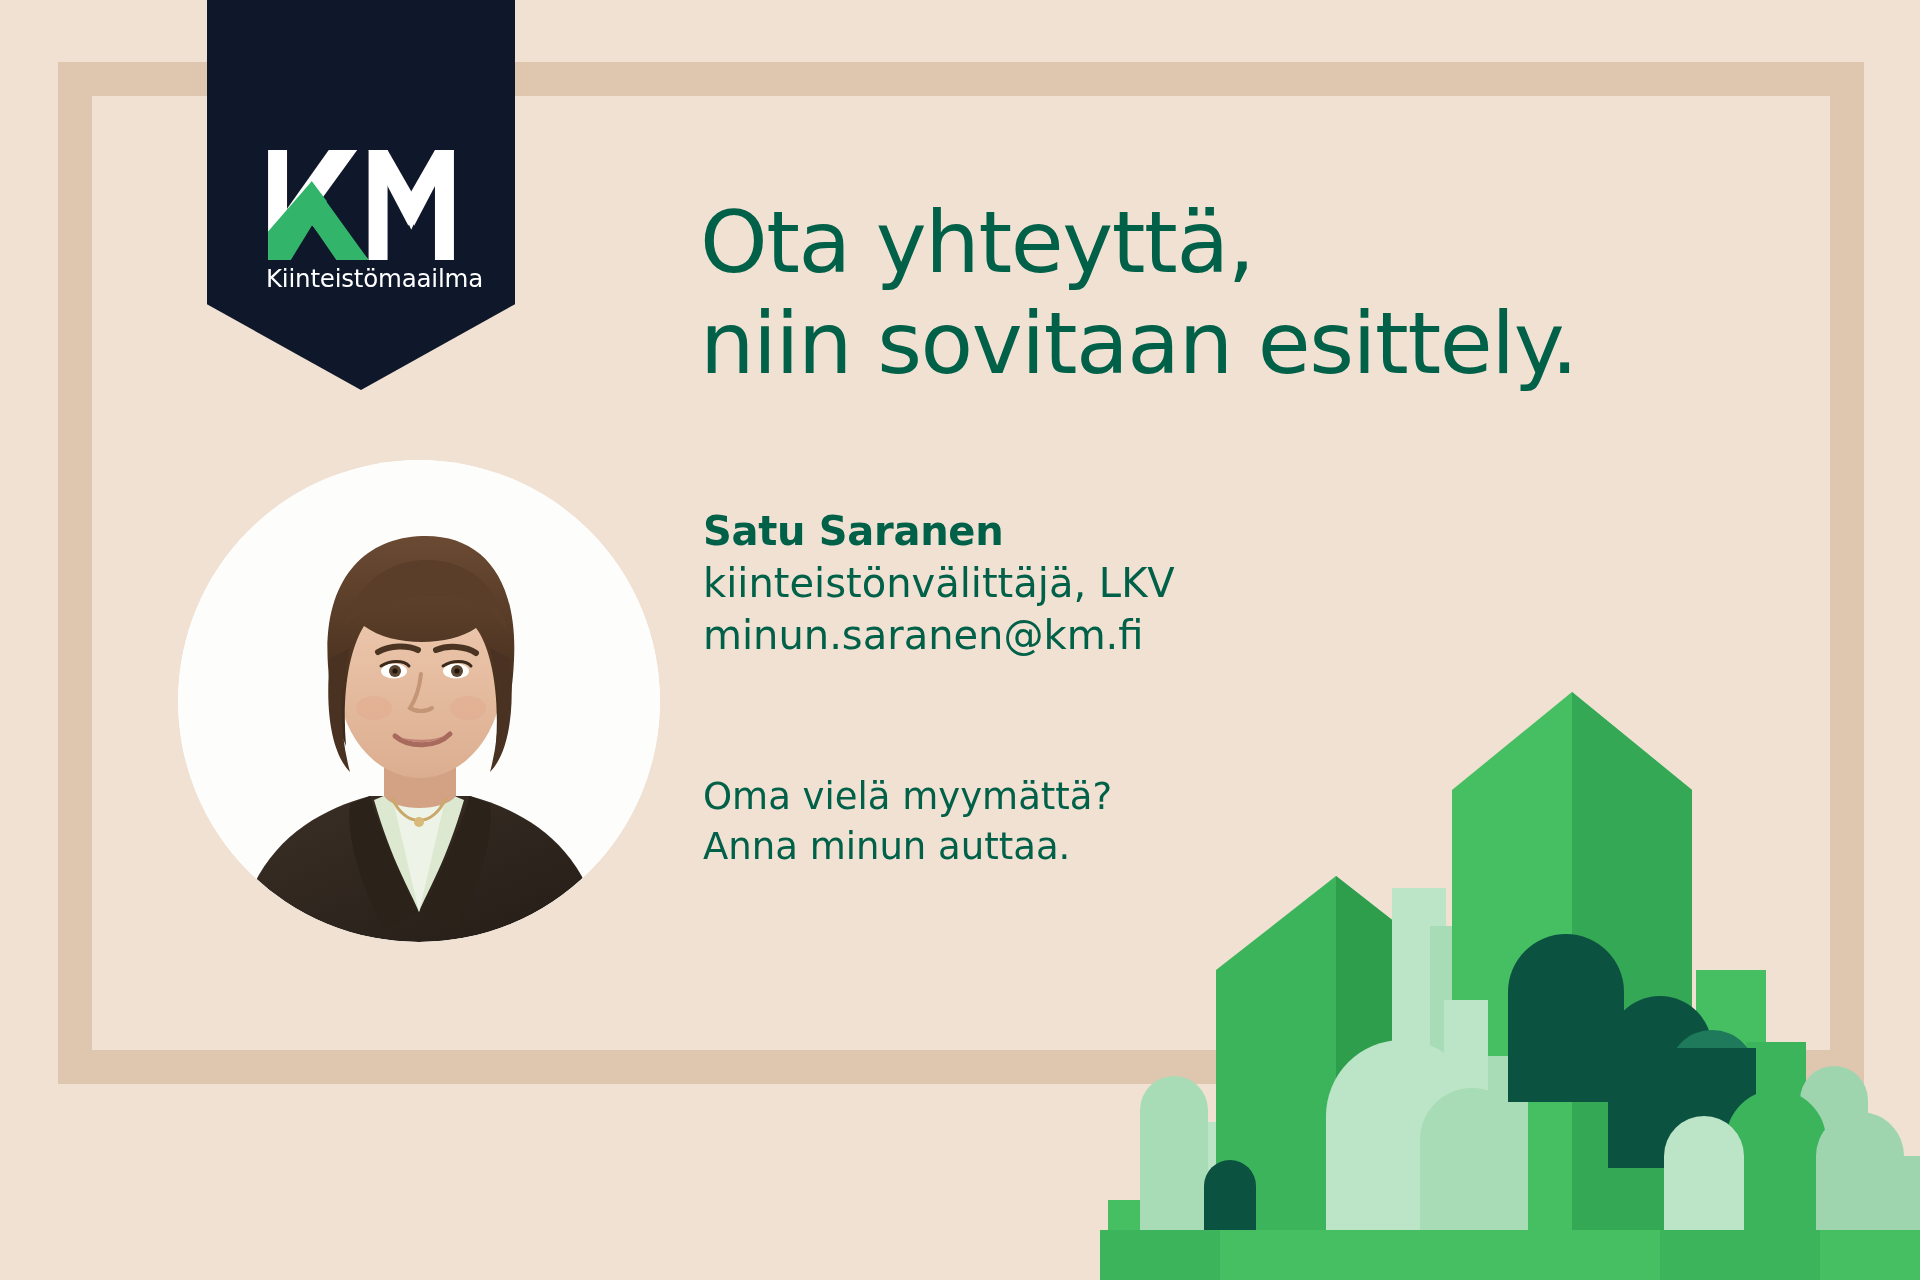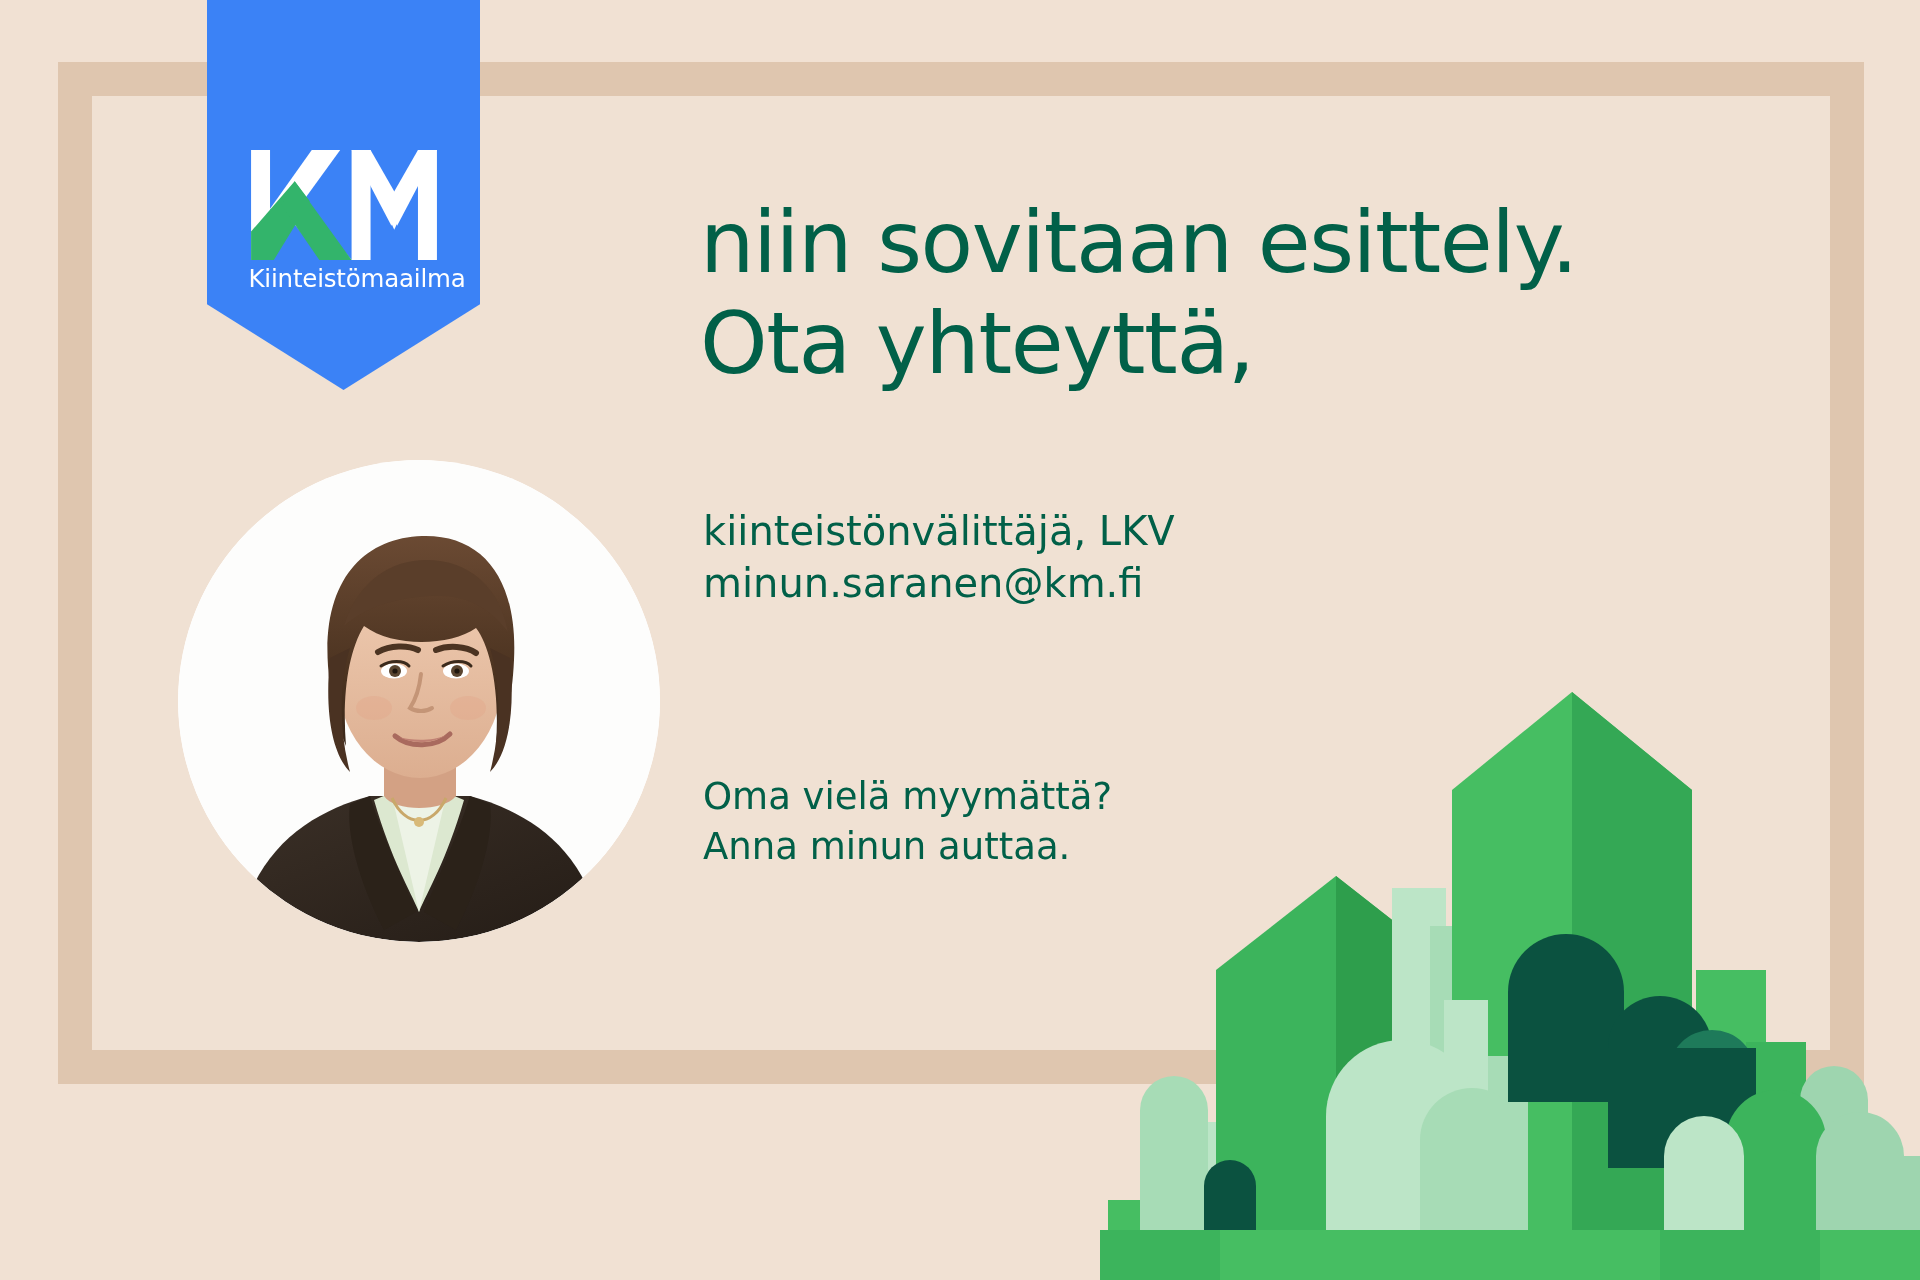--- a/index.html
+++ b/index.html
@@ -27,23 +27,24 @@
     left:92px;top:96px;
     width:1738px;height:954px;
     background:#F0E1D3;
     overflow:hidden;
   }
   
   .banner{
     position:absolute;
     left:207px;top:0;
     width:273px;height:390px;
-    background:#3b82f6;
+    background:#0f172a;
     clip-path:polygon(0 0,100% 0,100% 78%,50% 100%,0 78%);
     z-index:6;
+    padding-left:35px;
   }
   .logo{
     position:absolute;
     left:50%;top:150px;
     transform:translateX(-50%);
     width:190px;
     text-align:center;
   }
   .logo-mark{width:190px;height:110px;display:block;}
   .logo-word{
@@ -136,25 +137,26 @@
         <rect x="178" y="0" width="20" height="116" fill="#ffffff"></rect>
         <polygon points="108,0 128,0 160,56 150,80" fill="#ffffff"></polygon>
         <polygon points="198,0 178,0 146,56 156,80" fill="#ffffff"></polygon>
         <polygon points="143,62 163,62 153,84" fill="#ffffff"></polygon>
       </svg>
       <span class="logo-word">Kiinteistömaailma</span>
     </div>
   </div>
 
   <div class="headline">
+    <span>Ota yhteyttä,</span>
     <span>niin sovitaan esittely.</span>
-    <span>Ota yhteyttä,</span>
   </div>
 
   <div class="contact">
+    <div class="nm">Satu Saranen</div>
     <div>kiinteistönvälittäjä, LKV</div>
     <div>minun.saranen@km.fi</div>
   </div>
 
   <div class="tagline">
     <div>Oma vielä myymättä?</div>
     <div>Anna minun auttaa.</div>
   </div>
 
   <div class="portrait">

